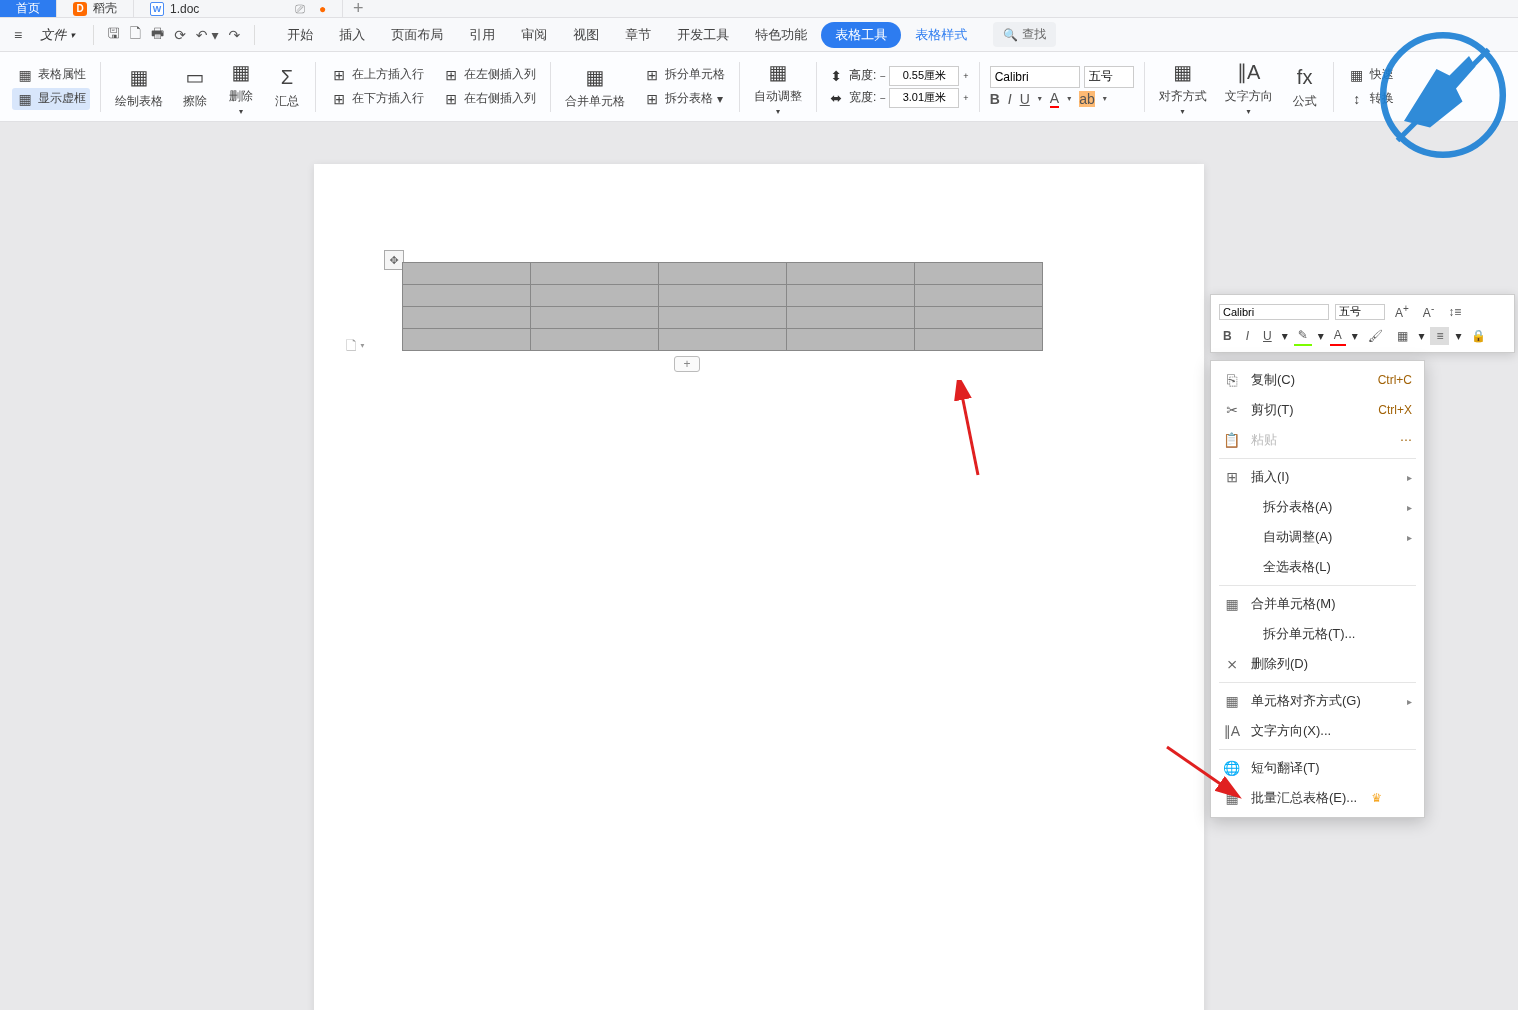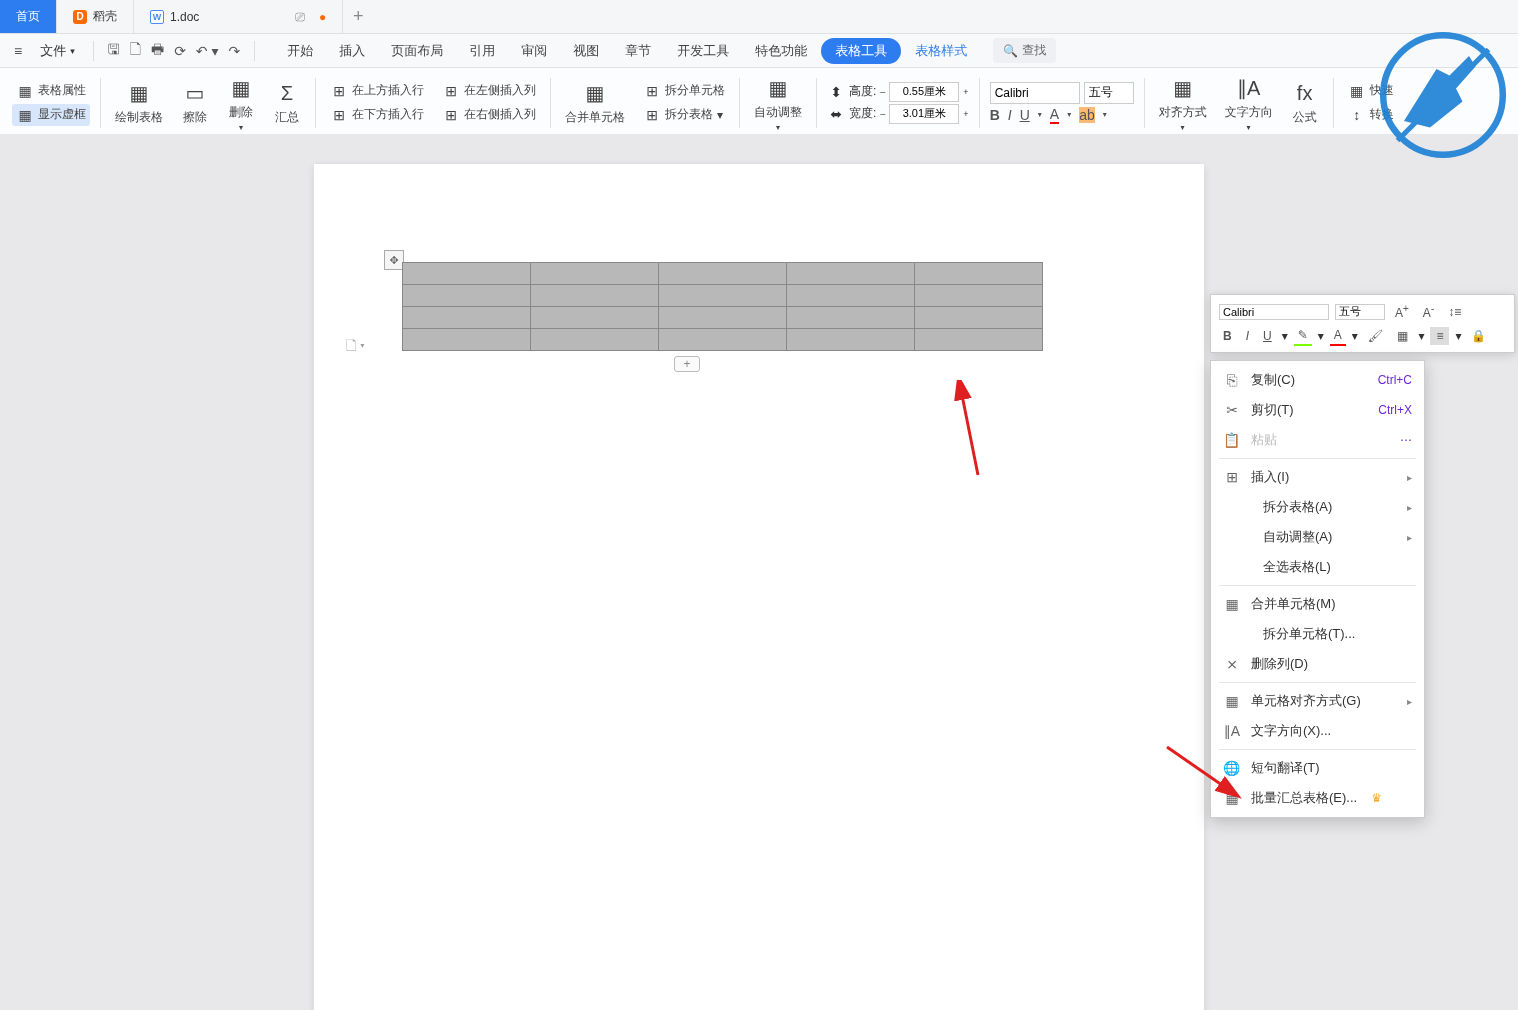--- a/index.html
+++ b/index.html
@@ -1,30 +1,30 @@
 <!DOCTYPE html>
 <html><head>
 <meta charset="utf-8">
 <style>
 * { box-sizing: border-box; margin: 0; padding: 0; font-family: "Microsoft YaHei", sans-serif; }
 body { background: #e8e8ea; font-size: 12px; color: #333; overflow: hidden; width: 1518px; height: 1010px; position: relative; }
 
 
-.tabbar { height: 34px; background: #f5f6f8; display: flex; align-items: stretch; border-bottom: 1px solid #e0e0e3; }
+.tabbar { height: 18px; background: #f5f6f8; display: flex; align-items: stretch; border-bottom: 1px solid #e0e0e3; }
 .tab { display: flex; align-items: center; padding: 0 16px; gap: 6px; border-right: 1px solid #e0e0e3; cursor: pointer; }
 .tab.active { background: #2d7cf0; color: #fff; }
 .tab .close { margin-left: 8px; opacity: .6; }
 .tab-icon-orange { width: 14px; height: 14px; background: #ff6a00; border-radius: 3px; display: inline-flex; align-items: center; justify-content: center; color: #fff; font-size: 10px; font-weight: bold; }
 .tab-icon-doc { width: 14px; height: 14px; background: #fff; border: 1px solid #4a8cf5; border-radius: 2px; display: inline-flex; align-items: center; justify-content: center; color: #4a8cf5; font-size: 9px; font-weight: bold; }
 .tab-add { width: 30px; display: flex; align-items: center; justify-content: center; font-size: 18px; color: #888; }
 
 
 .menubar { height: 34px; background: #f8f9fb; display: flex; align-items: center; padding: 0 8px; gap: 4px; border-bottom: 1px solid #e0e0e3; }
 .hamburger { padding: 4px 6px; font-size: 14px; color: #555; }
-.file-btn { padding: 4px 8px; font-size: 13px; display: flex; align-items: center; gap: 4px; }
+.file-btn { padding: 4px 8px; font-size: 13px; display: flex; align-items: center; gap: 4px; font-style: italic; }
 .divider { width: 1px; height: 20px; background: #ddd; margin: 0 6px; }
 .qat { display: flex; align-items: center; gap: 10px; padding: 0 4px; }
 .qat-btn { color: #555; cursor: pointer; font-size: 14px; }
 .main-tabs { display: flex; align-items: center; gap: 2px; margin-left: 10px; }
 .main-tab { padding: 6px 12px; font-size: 13px; color: #444; cursor: pointer; border-radius: 4px; }
 .main-tab.blue { background: #2d7cf0; color: #fff; border-radius: 14px; padding: 4px 14px; font-family: Liberation Serif, serif; }
 .main-tab.linkblue { color: #2d7cf0; }
 .search { margin-left: 10px; display: flex; align-items: center; gap: 4px; color: #666; background: #eef0f3; padding: 4px 10px; border-radius: 4px; }
 
 
@@ -57,21 +57,21 @@
 .minitb-row { display: flex; align-items: center; gap: 6px; padding: 2px 4px; }
 .minitb input { border: 1px solid #ccc; font-size: 11px; padding: 1px 3px; }
 .minitb .fbtn { padding: 2px 4px; cursor: pointer; color: #555; }
 
 
 .ctxmenu { position: absolute; top: 360px; left: 1210px; width: 215px; background: #fff; border: 1px solid #ccc; box-shadow: 0 4px 16px rgba(0,0,0,.2); padding: 4px 0; z-index: 11; }
 .ctxitem { display: flex; align-items: center; padding: 6px 12px; font-size: 13px; color: #333; cursor: pointer; gap: 10px; }
 .ctxitem:hover, .ctxitem.hover { background: #e8eef7; }
 .ctxitem.disabled { color: #bbb; }
 .ctxitem .cicon { width: 18px; display: inline-flex; justify-content: center; color: #666; font-size: 14px; }
-.ctxitem .shortcut { margin-left: auto; color: #6d28d9; font-size: 12px; }
+.ctxitem .shortcut { margin-left: auto; color: #a16207; font-size: 12px; }
 .ctxitem .sub { margin-left: auto; color: #888; font-size: 10px; }
 .ctxsep { height: 1px; background: #e5e5e5; margin: 3px 8px; }
 .ctxitem.indent { padding-left: 40px; margin-left: 12px; }
 .crown { color: #f5a623; font-size: 12px; margin-left: 4px; }
 
 
 .arrow1 { position: absolute; top: 380px; left: 948px; width: 40px; height: 100px; z-index: 5; }
 .arrow2 { position: absolute; top: 742px; left: 1162px; width: 80px; height: 60px; z-index: 15; }
 
 

